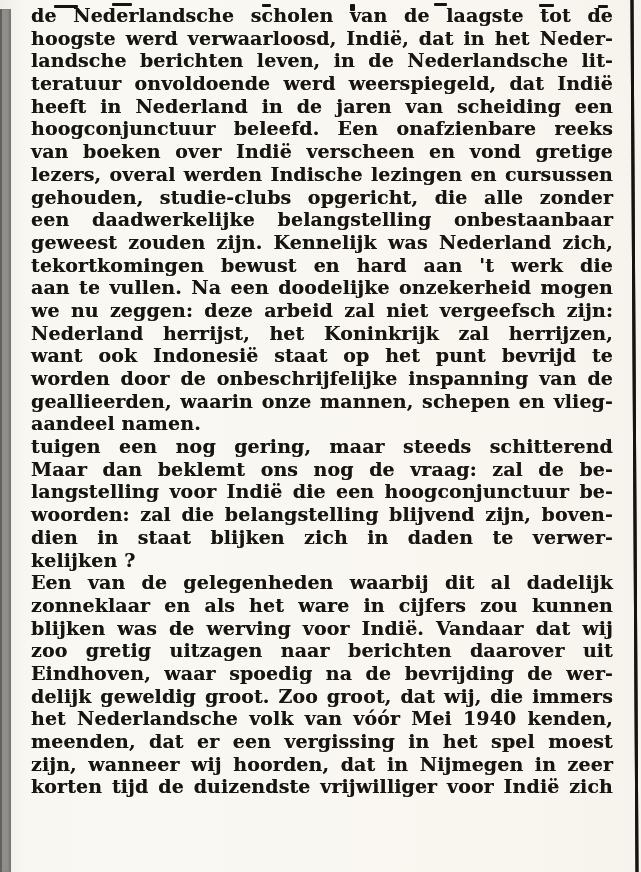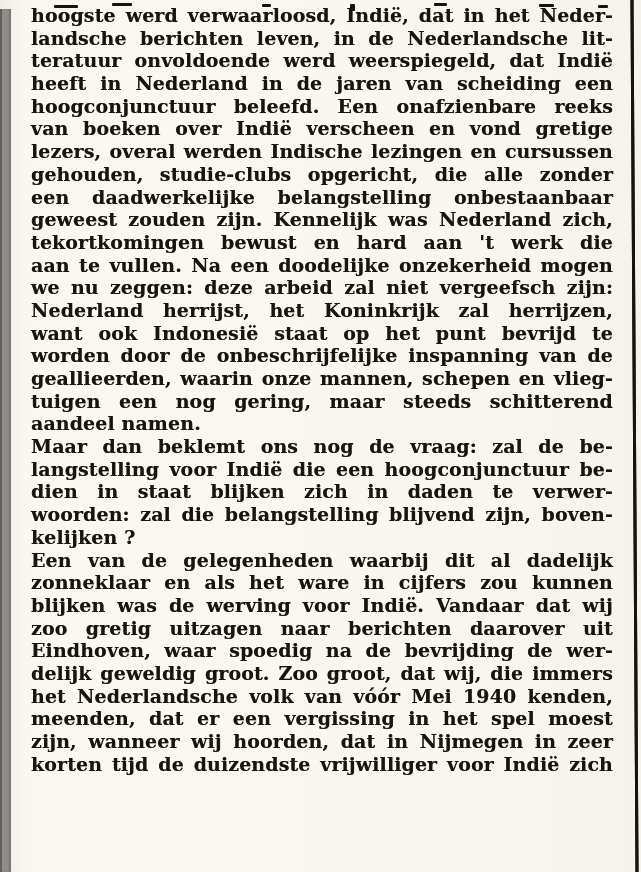--- a/index.html
+++ b/index.html
@@ -87,46 +87,47 @@
     <i style="left:262px; top:4px; width:9px;  height:3px"></i>
     <i style="left:350px; top:4px; width:5px;  height:7px"></i>
     <i style="left:434px; top:3px; width:13px; height:3px"></i>
     <i style="left:539px; top:4px; width:15px; height:3px"></i>
     <i style="left:598px; top:5px; width:10px; height:3px"></i>
   </div>
 
   <div class="text-column">
 
     <div class="para">
+      <div class="line">de Nederlandsche scholen van de laagste tot de</div>
       <div class="line">hoogste werd verwaarloosd, Indië, dat in het Neder-</div>
       <div class="line">landsche berichten leven, in de Nederlandsche lit-</div>
       <div class="line">teratuur onvoldoende werd weerspiegeld, dat Indië</div>
       <div class="line">heeft in Nederland in de jaren van scheiding een</div>
       <div class="line">hoogconjunctuur beleefd. Een onafzienbare reeks</div>
       <div class="line">van boeken over Indië verscheen en vond gretige</div>
       <div class="line">lezers, overal werden Indische lezingen en cursussen</div>
       <div class="line">gehouden, studie-clubs opgericht, die alle zonder</div>
       <div class="line">een daadwerkelijke belangstelling onbestaanbaar</div>
       <div class="line">geweest zouden zijn. Kennelijk was Nederland zich,</div>
       <div class="line">tekortkomingen bewust en hard aan 't werk die</div>
       <div class="line">aan te vullen. Na een doodelijke onzekerheid mogen</div>
       <div class="line">we nu zeggen: deze arbeid zal niet vergeefsch zijn:</div>
       <div class="line">Nederland herrijst, het Koninkrijk zal herrijzen,</div>
       <div class="line">want ook Indonesië staat op het punt bevrijd te</div>
       <div class="line">worden door de onbeschrijfelijke inspanning van de</div>
       <div class="line">geallieerden, waarin onze mannen, schepen en vlieg-</div>
+      <div class="line end">aandeel namen.</div>
       <div class="line">tuigen een nog gering, maar steeds schitterend</div>
-      <div class="line end">aandeel namen.</div>
     </div>
 
     <div class="para">
       <div class="line">Maar dan beklemt ons nog de vraag: zal de be-</div>
       <div class="line">langstelling voor Indië die een hoogconjunctuur be-</div>
+      <div class="line">woorden: zal die belangstelling blijvend zijn, boven-</div>
       <div class="line">dien in staat blijken zich in daden te verwer-</div>
-      <div class="line">woorden: zal die belangstelling blijvend zijn, boven-</div>
       <div class="line end">kelijken ?</div>
     </div>
 
     <div class="para">
       <div class="line">Een van de gelegenheden waarbij dit al dadelijk</div>
       <div class="line">zonneklaar en als het ware in cijfers zou kunnen</div>
       <div class="line">blijken was de werving voor Indië. Vandaar dat wij</div>
       <div class="line">zoo gretig uitzagen naar berichten daarover uit</div>
       <div class="line">Eindhoven, waar spoedig na de bevrijding de wer-</div>
       <div class="line">delijk geweldig groot. Zoo groot, dat wij, die immers</div>

